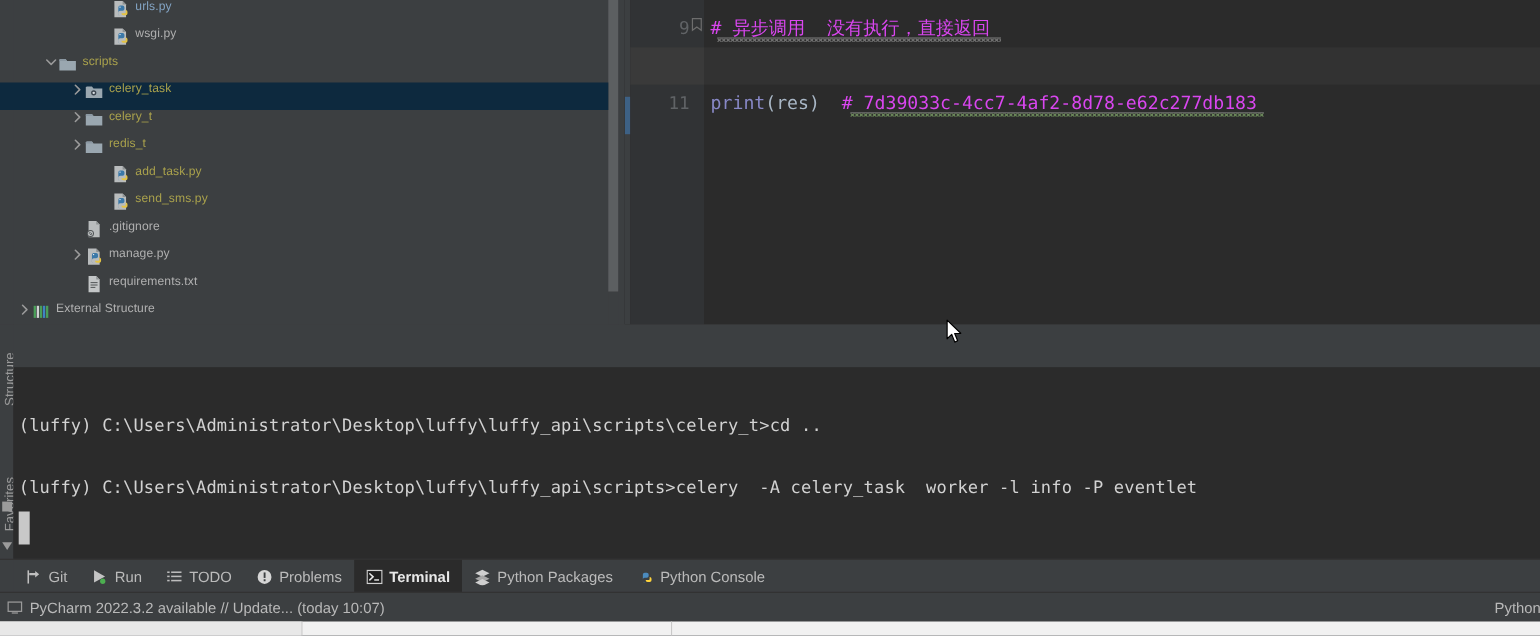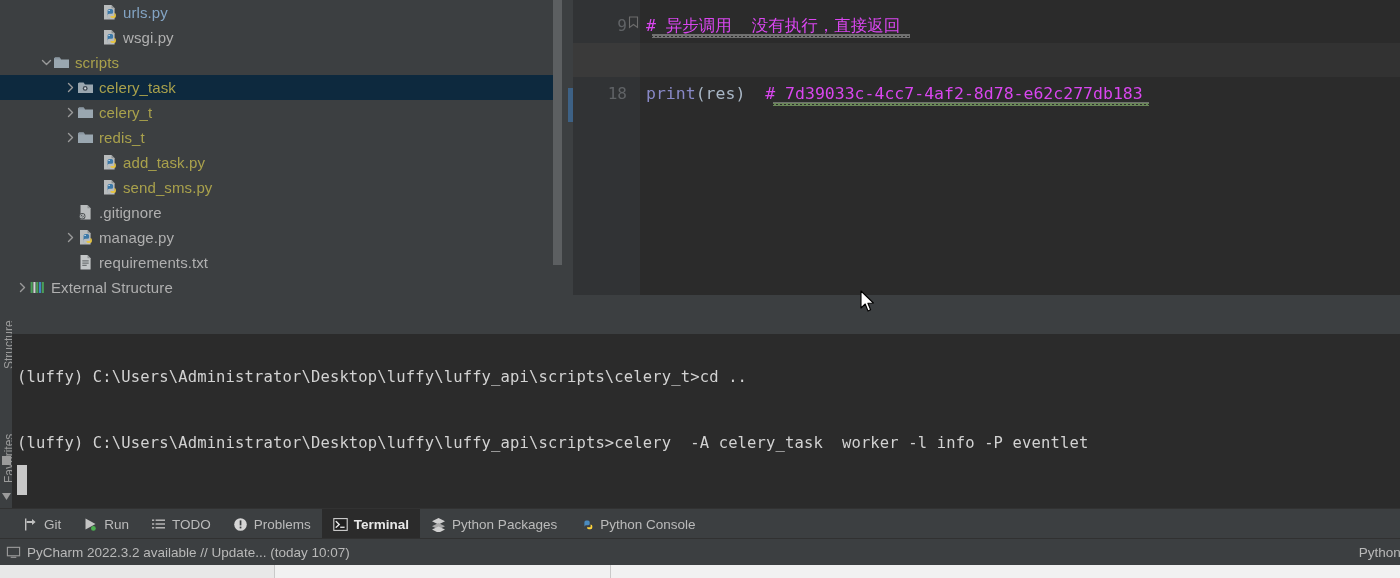--- a/index.html
+++ b/index.html
@@ -36,23 +36,23 @@
   }
   .tree-rows {
     position: absolute;
     left: 0; top: 0;
     width: 553px;
   }
   .tree-row {
     position: relative;
     height: 25px;
     display: flex;
-    align-items: center;
+    align-items: flex-start;
     white-space: nowrap;
-    font-size: 15px;
+    font-size: 11px;
     color: #bbbbbb;
   }
   .tree-row.selected {
     background: #0d293e;
   }
   .tree-label {
     padding-left: 4px;
     letter-spacing: 0.1px;
   }
   .arrow {
@@ -569,21 +569,21 @@
       </div>
   </div>
 
   <div id="editor-panel">
     <div id="editor-left-marks">
       <div class="mark" style="top:88px; height:34px;"></div>
     </div>
     <div id="gutter">
         <div class="gline" style="top: 9px;">9</div>
         <div class="gline cur" style="top: 43px;">10</div>
-        <div class="gline" style="top: 77px;">18</div>
+        <div class="gline" style="top: 77px;">11</div>
       </div>
     <div id="editor-area">
         <div class="fold-marker" style="left: -12px; top: 14px;"><svg width="11" height="13" viewBox="0 0 11 13">
             <path d="M1.5 1 L9.5 1 L9.5 11.5 L5.5 8.5 L1.5 11.5 Z" fill="none" stroke="#6d6d6d" stroke-width="1.1"></path>
           </svg></div>
         <div class="code-line" style="top: 9px; left: 6px;"><span class="tok-comment"># 异步调用  没有执行，直接返回</span></div>
         <div class="code-line" style="top: 43px; left: 6px;"><span class="tok-default">res=send_sms.delay</span><span class="brace-hl">(</span><span class="tok-string">'1999999'</span><span class="tok-default">, </span><span class="tok-number">8888</span><span class="brace-hl">)</span></div>
         <div class="code-line" style="top: 77px; left: 6px;"><span class="tok-builtin">print</span><span class="tok-default">(res)</span><span class="tok-default">  </span><span class="tok-comment"># 7d39033c-4cc7-4af2-8d78-e62c277db183</span></div>
         <div class="squiggle sq-gray" style="left: 12px; top: 35px; width: 258px;"></div>
         <div class="underline-thin" style="left: 12px; top: 34px; width: 258px;"></div>
@@ -603,21 +603,21 @@
         <span class="tab-close">×</span>
         <span class="tab-underline"></span>
       </div>
       <span id="term-add">+</span>
     </div>
   </div>
 
   <div id="term-body">
     <div id="term-gutter"></div>
     <div id="term-content">
-        <div class="term-line" style="top: 34px;">(luffy) C:\Users\Administrator\Desktop\luffy\luffy_api\scripts\celery_t&gt;cd ..</div>
+        <div class="term-line" style="top: 44px;">(luffy) C:\Users\Administrator\Desktop\luffy\luffy_api\scripts\celery_t&gt;cd ..</div>
         <div class="term-line" style="top: 100px;">(luffy) C:\Users\Administrator\Desktop\luffy\luffy_api\scripts&gt;celery  -A celery_task  worker -l info -P eventlet</div>
         <div id="term-cursor" style="top: 131px;"></div>
       </div>
   </div>
 
   <div id="left-vert-strip">
     <div class="vert-text" style="left:2px; top:74px;">Structure</div>
     <div class="vert-text" style="left:2px; top:188px;">Favorites</div>
     <svg style="position:absolute;left:1px;top:160px;" width="11" height="11" viewBox="0 0 11 11">
       <rect x="1" y="1" width="9" height="9" fill="#9b9b9b"></rect>

